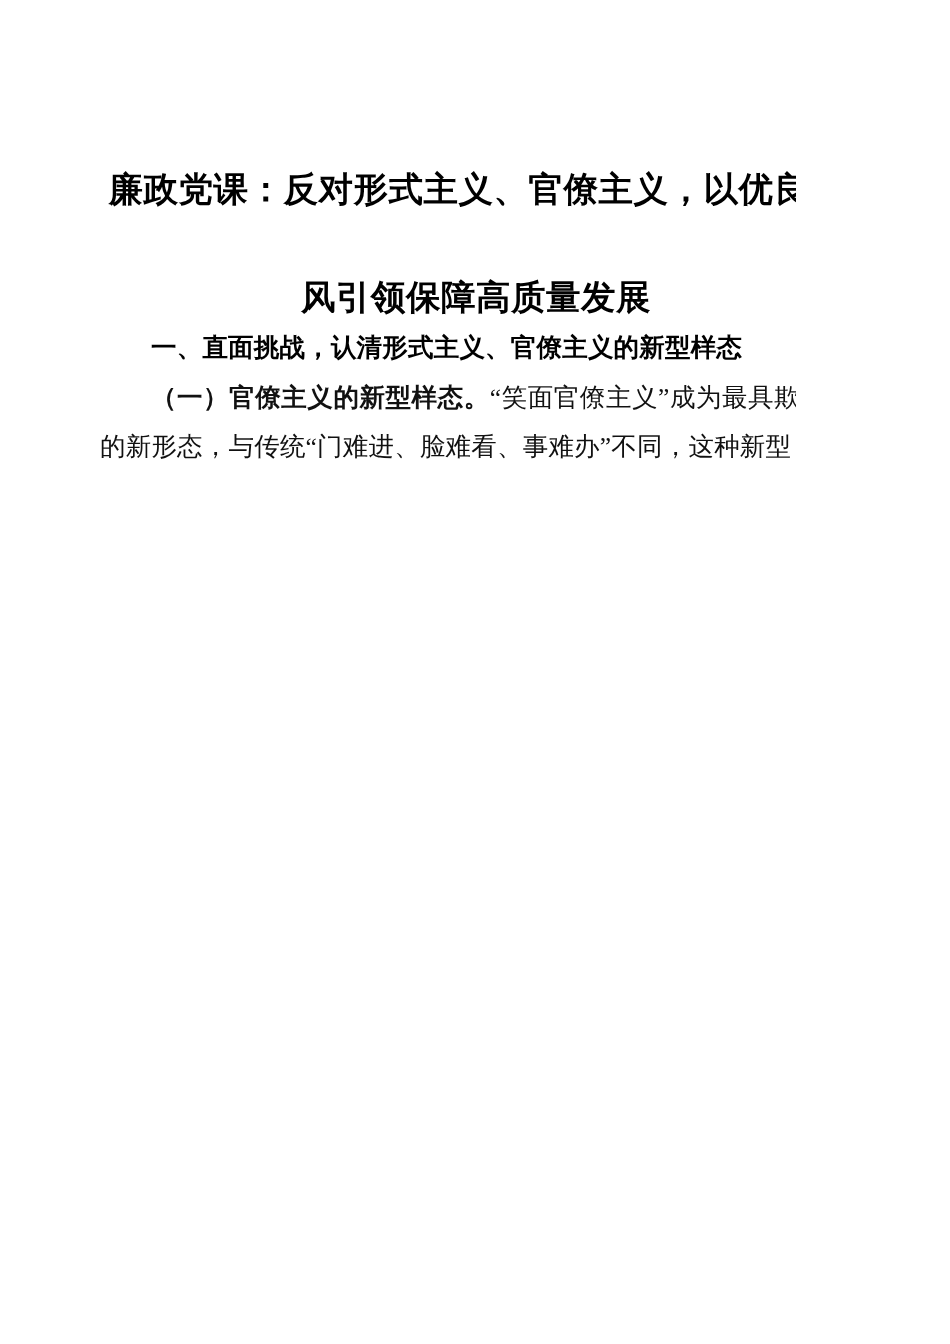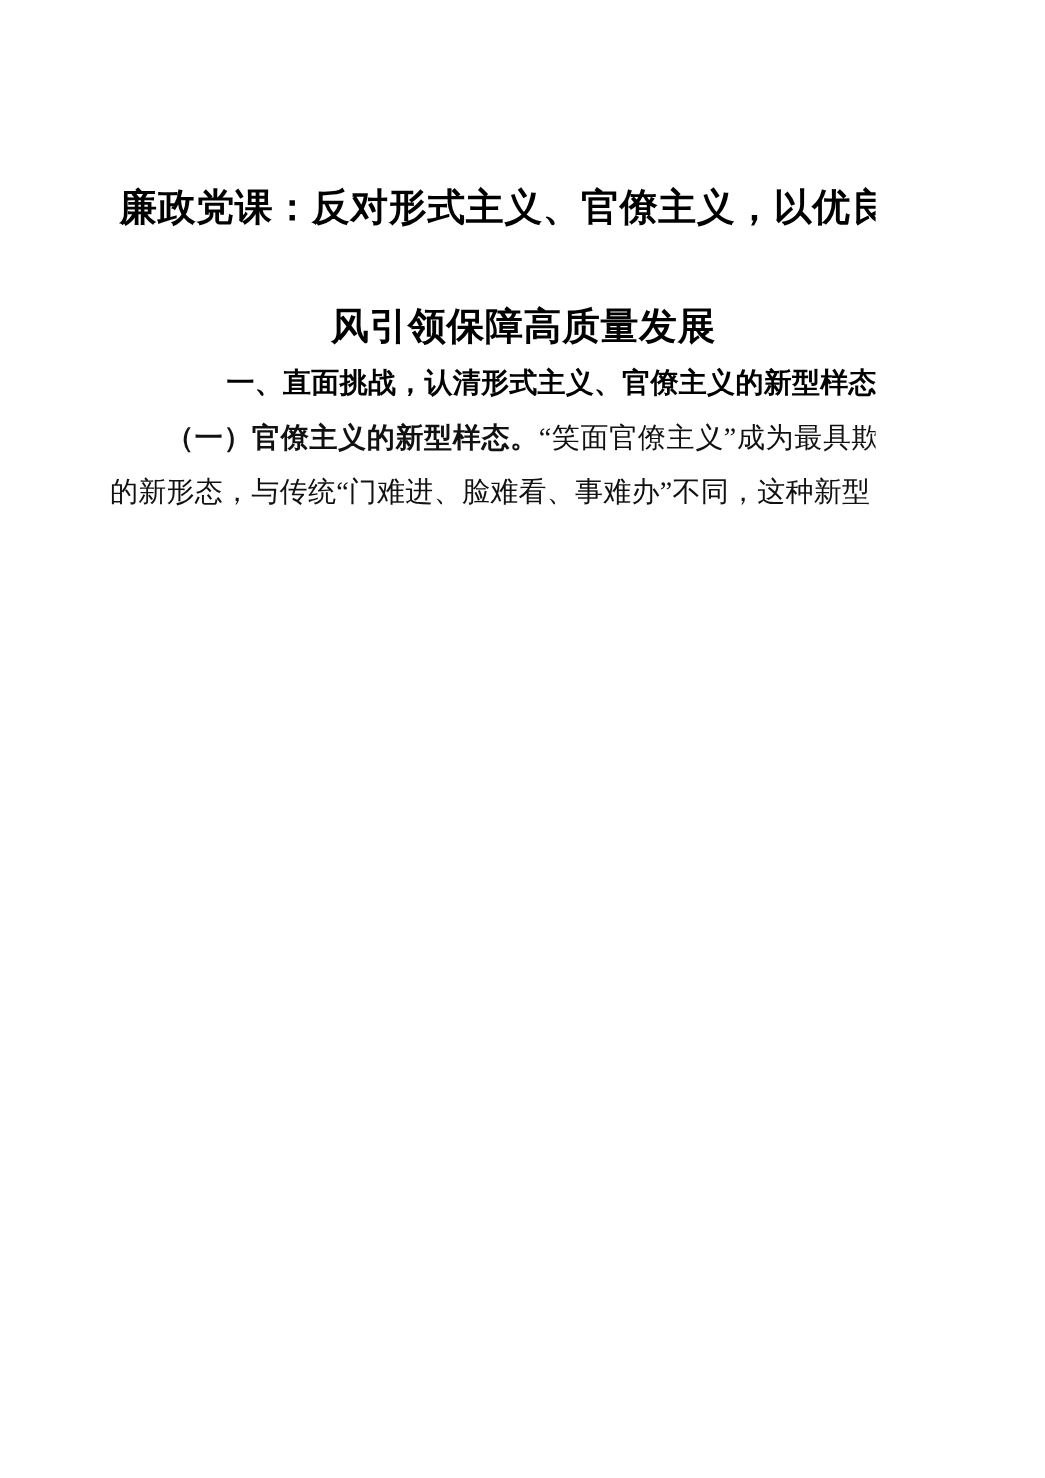--- a/index.html
+++ b/index.html
@@ -67,21 +67,21 @@
     margin: 0;
     letter-spacing: 0.2px;
   }
 
   .lead-bold {
     font-weight: 700;
   }
 
   
   .para-intro   { margin-bottom: 0px; }
-  .heading-1    { margin-top: 2px; margin-bottom: 2px; text-align: center; }
+  .heading-1    { margin-top: 2px; margin-bottom: 2px; }
   .para-body-1  { margin-top: 0px; }
   .para-sub-1   { margin-top: 2px; }
 </style>
 </head>
 <body>
 
 <div class="page">
 
   <h1 class="doc-title">廉政党课：反对形式主义、官僚主义，以优良作风引领保障高质量发展</h1>
 

